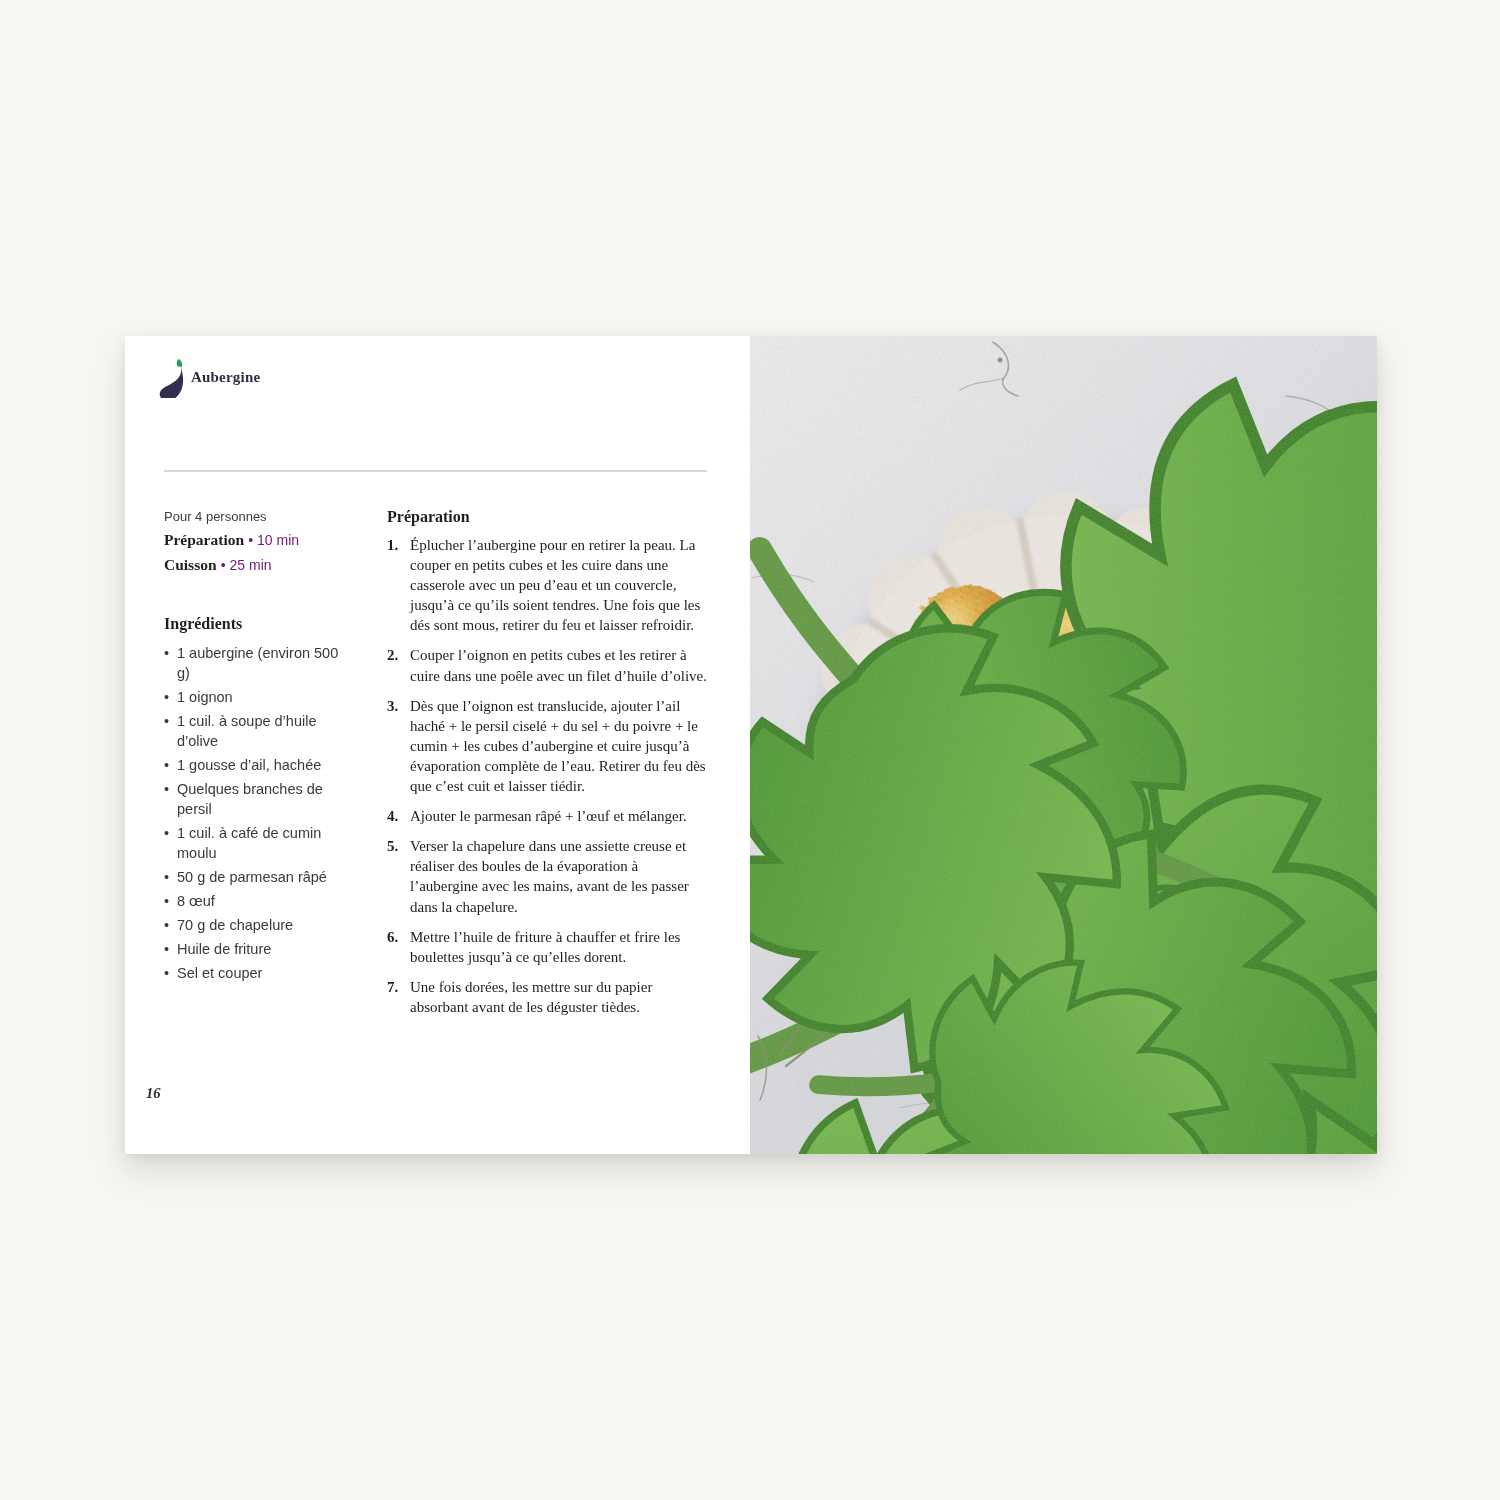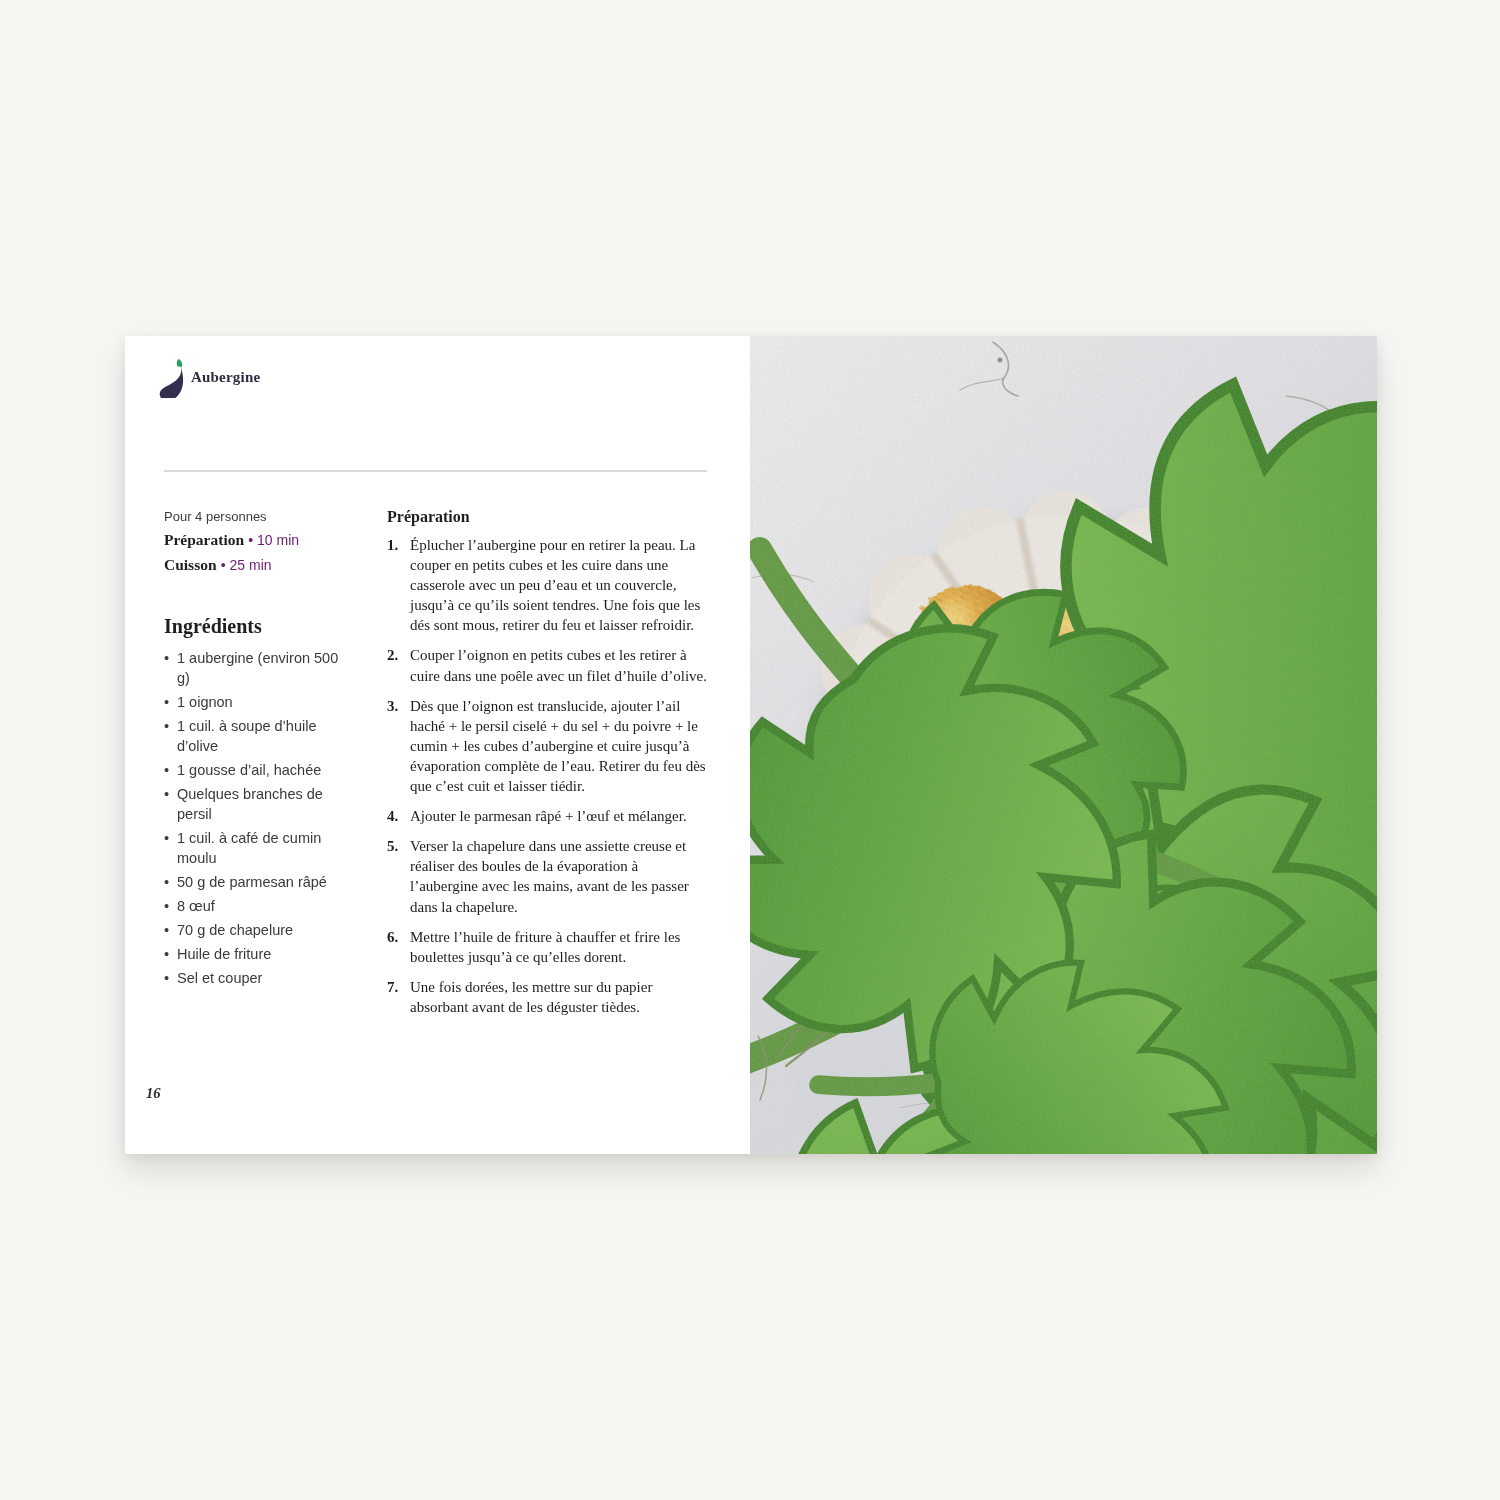--- a/index.html
+++ b/index.html
@@ -41,21 +41,21 @@
   .servings{font-size:13px;color:#3d3d3d;margin:0 0 7px 0;}
   .meta-row{font-size:15px;color:#3d3d3d;margin:0 0 6px 0;line-height:1.2;}
   .meta-label{
     font-family:"Liberation Serif","DejaVu Serif",serif;
     font-weight:700;color:#1f1f1f;font-size:15.5px;
   }
   .meta-value{font-size:14px;color:#701a75;}
 
   .ing-heading{
     font-family:"Liberation Serif","DejaVu Serif",serif;
-    font-weight:700;font-size:20px;color:#1f1f1f;
+    font-weight:700;font-size:16px;color:#1f1f1f;
     margin:41px 0 10px 0;
   }
   ul.ingredients{list-style:none;margin:0;padding:0;font-size:14.5px;color:#3a3a3a;}
   ul.ingredients li{position:relative;padding-left:13px;margin:0 0 4px 0;line-height:1.38;}
   ul.ingredients .blt{position:absolute;left:0;top:0;color:#3a3a3a;}
 
   .steps-heading{
     font-family:"Liberation Serif","DejaVu Serif",serif;
     font-weight:700;font-size:16px;color:#1f1f1f;margin:0 0 9px 0;
   }

